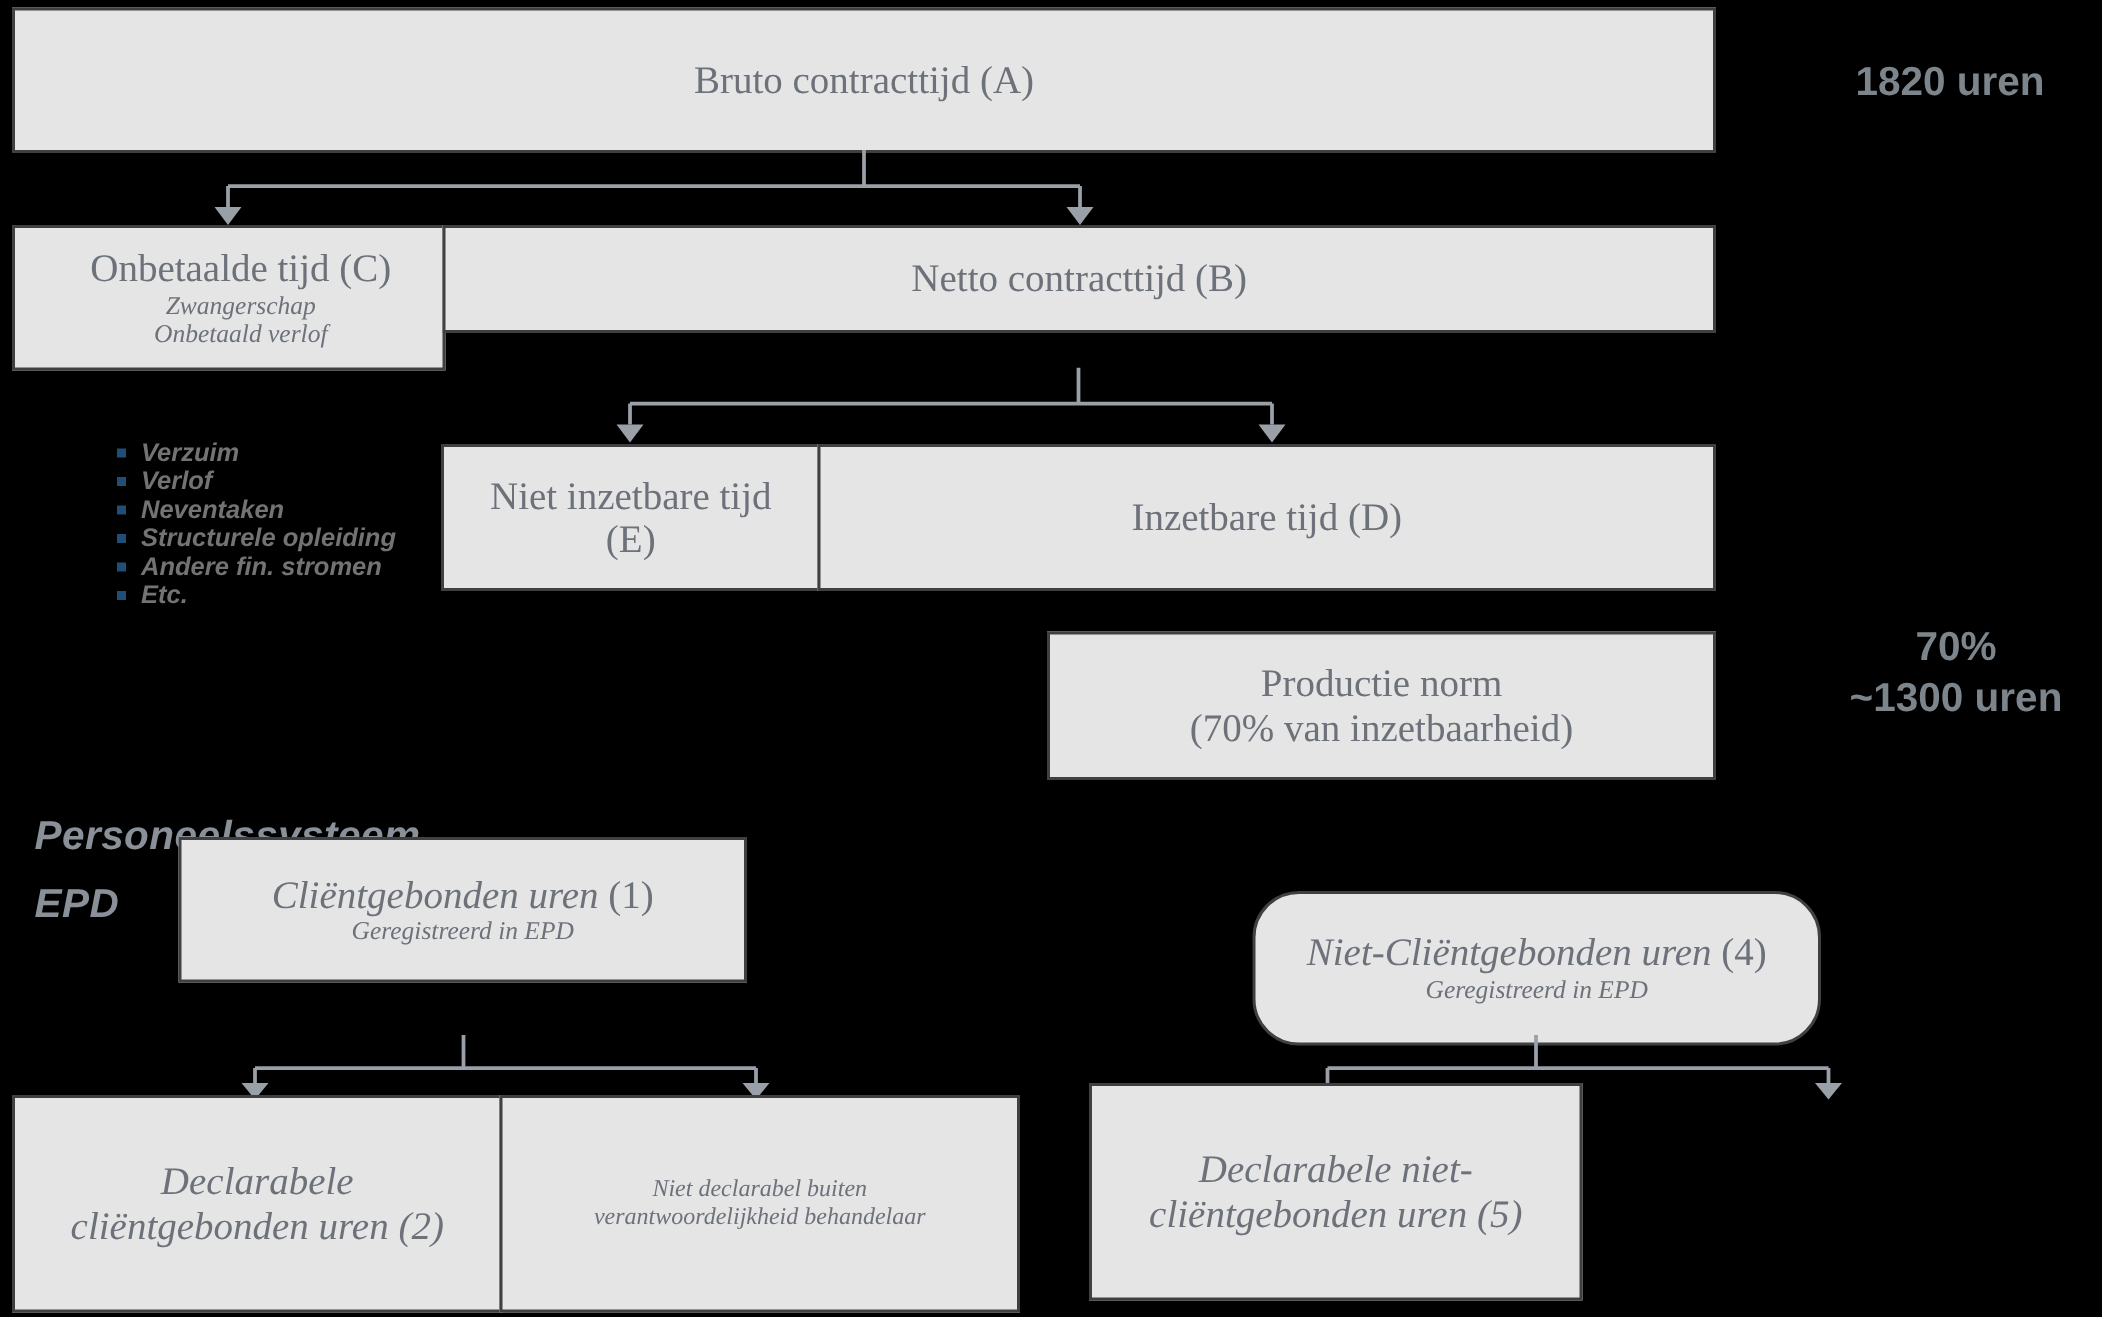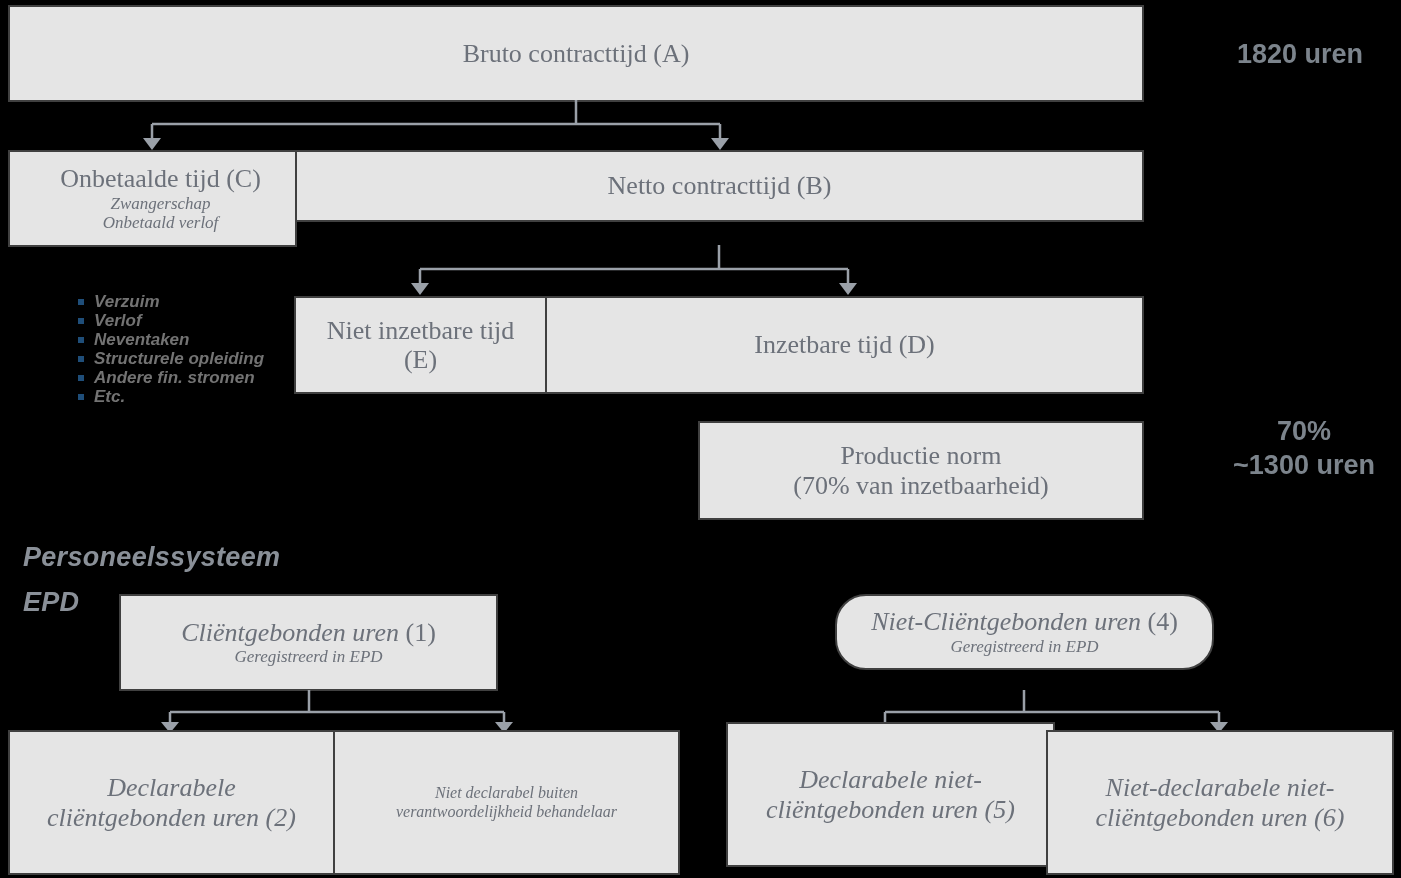--- a/index.html
+++ b/index.html
@@ -143,28 +143,28 @@
 (70% van inzetbaarheid)</div>
   </div>
 
   <div class="side-label" style="left:1204px; top:415px; width:200px;">70%
 ~1300 uren</div>
 
   <div class="section-label" style="left:23px; top:542px;">Personeelssysteem</div>
 
   <div class="section-label" style="left:23px; top:587px;">EPD</div>
 
-  <div class="box" style="left:119px; top:594px; width:379px; height:97px;">
+  <div class="box" style="left:119px; top:558px; width:379px; height:97px;">
     <div class="main">
       <span class="italic" style="font-style:italic;">Cliëntgebonden uren</span><span> (1)</span>
     </div>
     <div class="sub">Geregistreerd in EPD</div>
   </div>
 
-  <div class="box" style="left:835px; top:594px; width:379px; height:76px;border-radius:31px;">
+  <div class="box" style="left:835px; top:594px; width:379px; height:103px;border-radius:31px;">
     <div class="main" style="line-height:1.1;">
       <span style="font-style:italic;">Niet-Cliëntgebonden uren</span><span> (4)</span>
     </div>
     <div class="sub">Geregistreerd in EPD</div>
   </div>
 
   <svg class="connector" style="left:158px; top:690px;" width="370" height="45" viewBox="0 0 370 45">
     <path d="M 151 0 L 151 22 M 12 22 L 346 22 M 12 22 L 12 32 M 346 22 L 346 32" stroke="#9AA0A8" stroke-width="2.5" fill="none"></path>
     <polygon points="3,32 21,32 12,43" fill="#9AA0A8"></polygon>
     <polygon points="337,32 355,32 346,43" fill="#9AA0A8"></polygon>
@@ -182,17 +182,14 @@
 
   <div class="box" style="left:333px; top:730px; width:347px; height:145px;">
     <div class="sub" style="white-space: pre-line; font-size:16px;">Niet declarabel buiten
 verantwoordelijkheid behandelaar</div>
   </div>
 
   <div class="box" style="left:726px; top:722px; width:329px; height:145px;">
     <div class="main" style="font-style:italic; max-width:265px;">Declarabele niet-cliëntgebonden uren (5)</div>
   </div>
 
-  <div class="box" style="left:1046px; top:730px; width:348px; height:145px;">
-    <div class="main" style="font-style:italic; max-width:300px;">Niet-declarabele niet-cliëntgebonden uren (6)</div>
-  </div>
 
 </div>
 
 </body></html>

